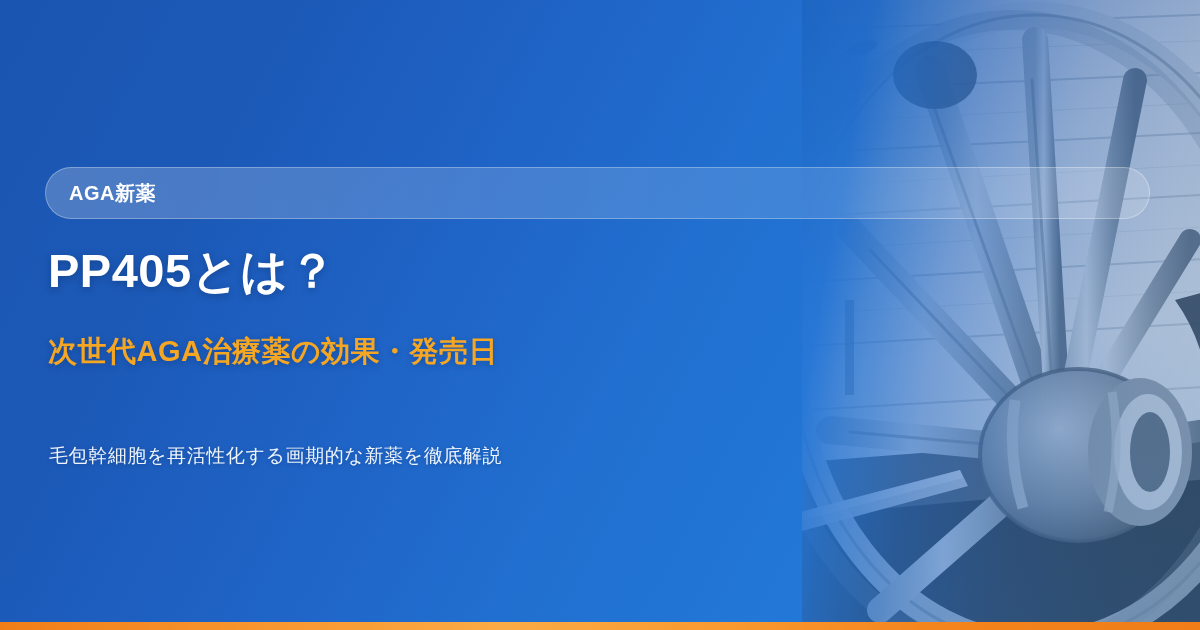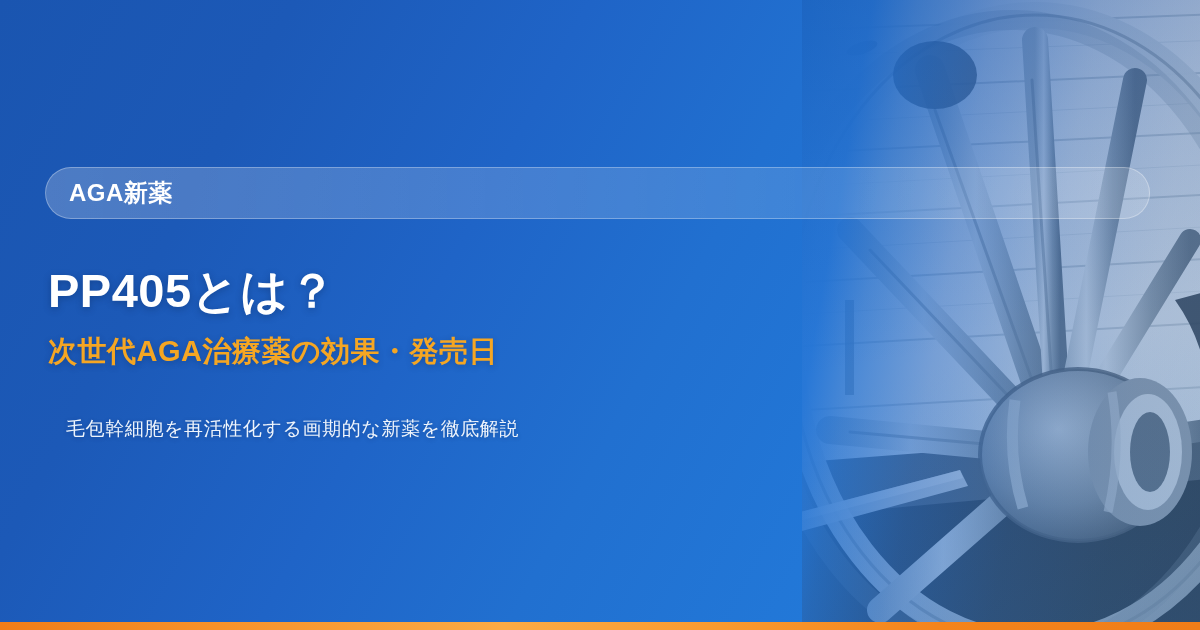--- a/index.html
+++ b/index.html
@@ -97,66 +97,64 @@
         rgba(255,255,255,0.17) 45%,
         rgba(255,255,255,0.13) 72%,
         rgba(255,255,255,0.16) 100%);
     border: 1px solid rgba(255,255,255,0.30);
     display: flex;
     align-items: center;
   }
   .badge-label {
     padding-left: 23px;
     color: #ffffff;
-    font-size: 24px;
+    font-size: 20px;
     font-weight: bold;
     letter-spacing: 0.5px;
     line-height: 1;
     white-space: nowrap;
   }
 
   .title {
     position: absolute;
     left: 48px;
     top: 243px;
     color: #ffffff;
     font-size: 47px;
     font-weight: bold;
     line-height: 1.18;
     letter-spacing: 0.5px;
     white-space: nowrap;
     text-shadow: 0 2px 7px rgba(8,34,80,0.35);
-    margin-top: 20px;
   }
 
   .subtitle {
     position: absolute;
     left: 48px;
     top: 334px;
     color: #f5a623;
     font-size: 29px;
     font-weight: bold;
     line-height: 1.2;
     letter-spacing: 0.5px;
     white-space: nowrap;
     text-shadow: 0 2px 6px rgba(8,34,80,0.30);
   }
 
   .description {
     position: absolute;
     left: 49px;
-    top: 416px;
+    top: 443px;
     color: #eef4fc;
     font-size: 19px;
     font-weight: normal;
     line-height: 1.4;
     letter-spacing: 0.6px;
     white-space: nowrap;
     text-shadow: 0 1px 4px rgba(8,34,80,0.30);
-    margin-left: 17px;
   }
 
   .bottom-bar {
     position: absolute;
     left: 0;
     bottom: 0;
     width: 1200px;
     height: 8px;
     background: linear-gradient(90deg,
         #f07d18 0%,

